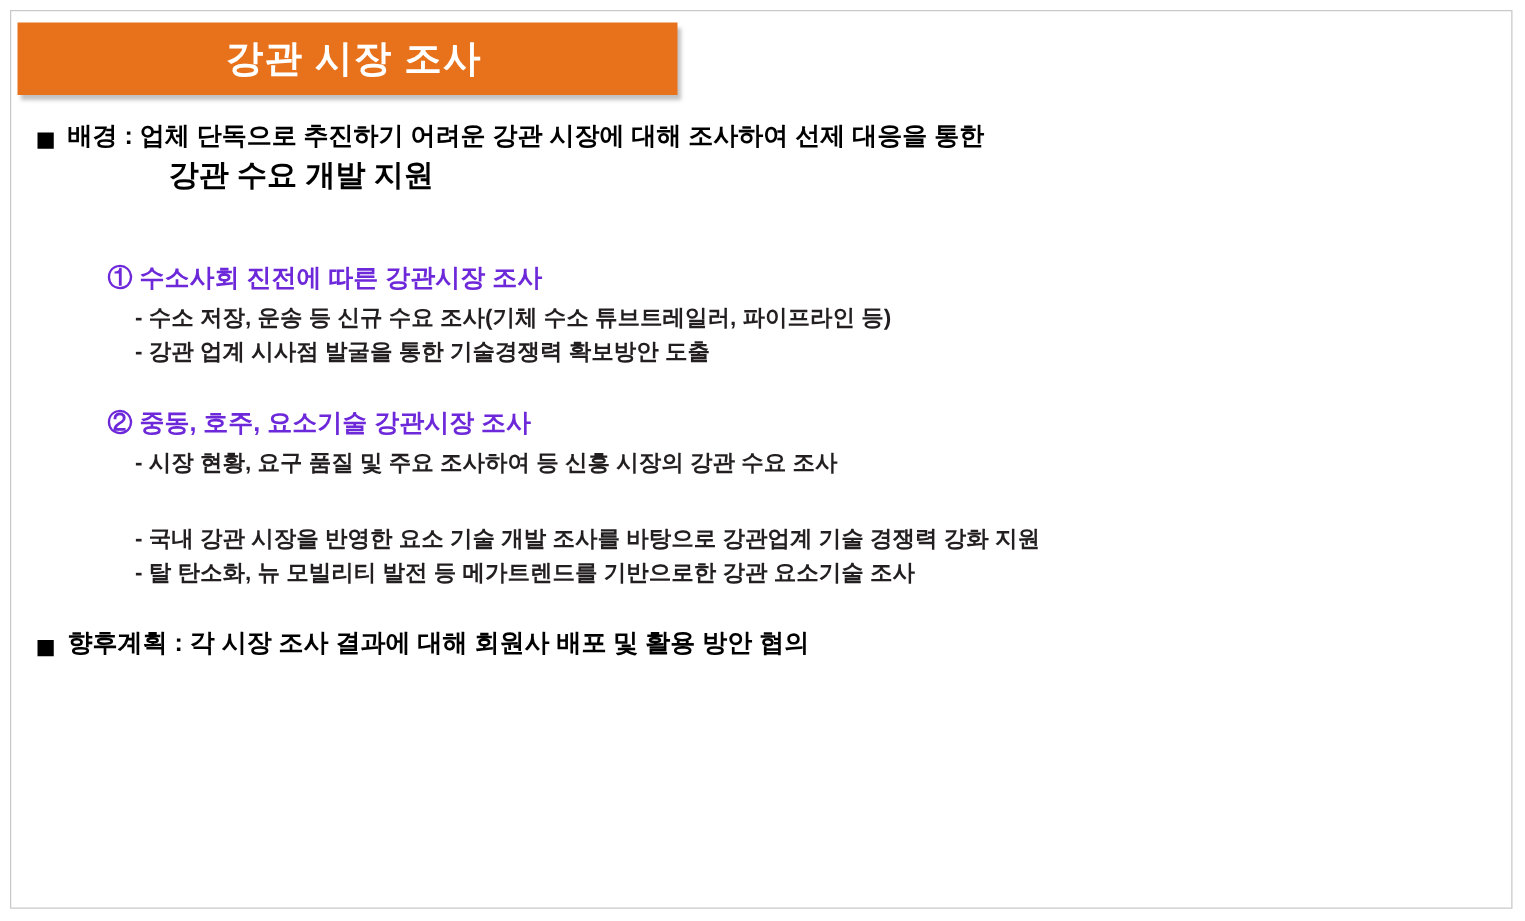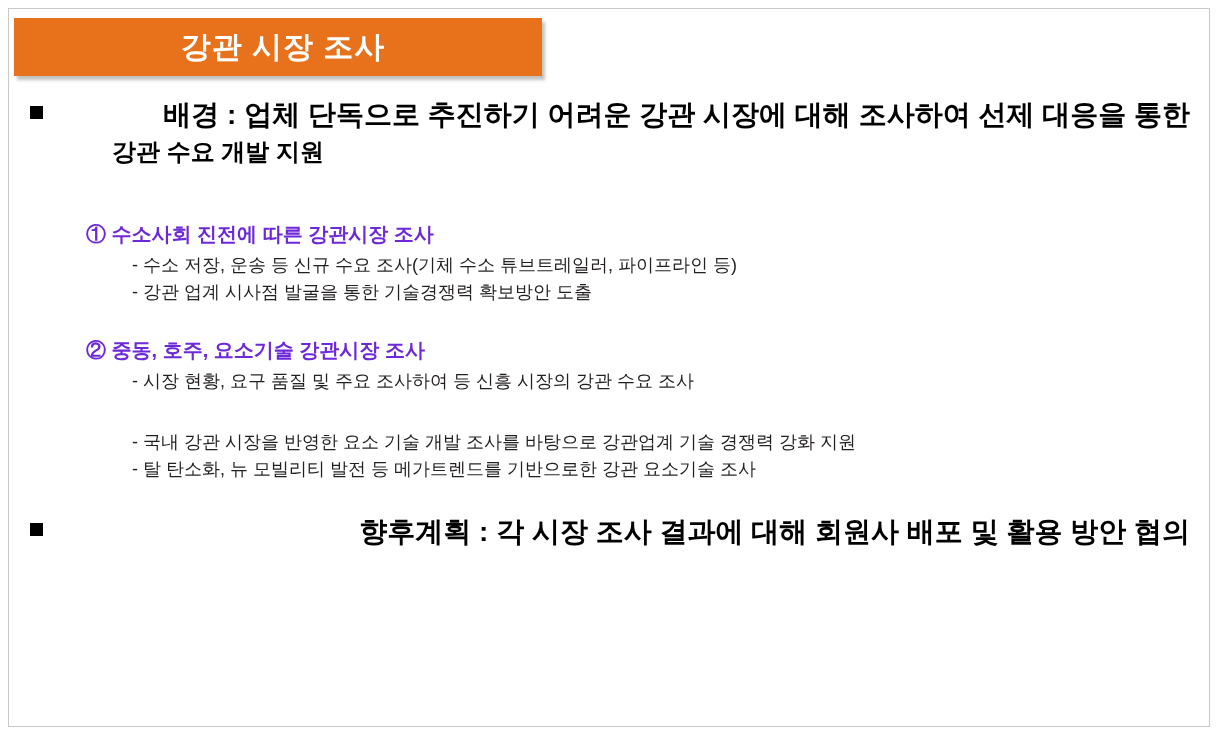--- a/index.html
+++ b/index.html
@@ -56,55 +56,54 @@
   
   .content {
     position: absolute;
     left: 30px;
     top: 96px;
     width: 1160px;
   }
   .lvl1 {
     display: flex;
     align-items: flex-start;
-    font-size: 28px;
+    font-size: 20px;
     font-weight: bold;
     color: #000000;
     line-height: 1.38;
-    text-align: right;
   }
   .lvl1 .bullet-sq {
     flex: 0 0 auto;
     width: 13px;
     height: 13px;
     background: #000000;
     margin-top: 10px;
     margin-right: 11px;
   }
   .lvl1 .lvl1-text {
     flex: 1 1 auto;
   }
   .lvl1-cont {
     font-size: 24px;
     font-weight: bold;
     line-height: 1.38;
-    margin-left: 82px;
+    margin-left: 105px;
   }
   .lvl2 {
     font-size: 20px;
     font-weight: bold;
     color: #6d28d9;
     margin-left: 56px;
     line-height: 1.4;
   }
   .lvl3 {
     font-size: 18px;
-    font-weight: normal;
+    font-weight: bold;
     color: #231f20;
-    margin-left: 102px;
+    margin-left: 78px;
     line-height: 1.5;
   }
   .gap-lg { height: 30px; }
   .gap-md { height: 22px; }
   .gap-xs { height: 4px; }
 </style>
 </head>
 <body>
 
 <div class="slide">

